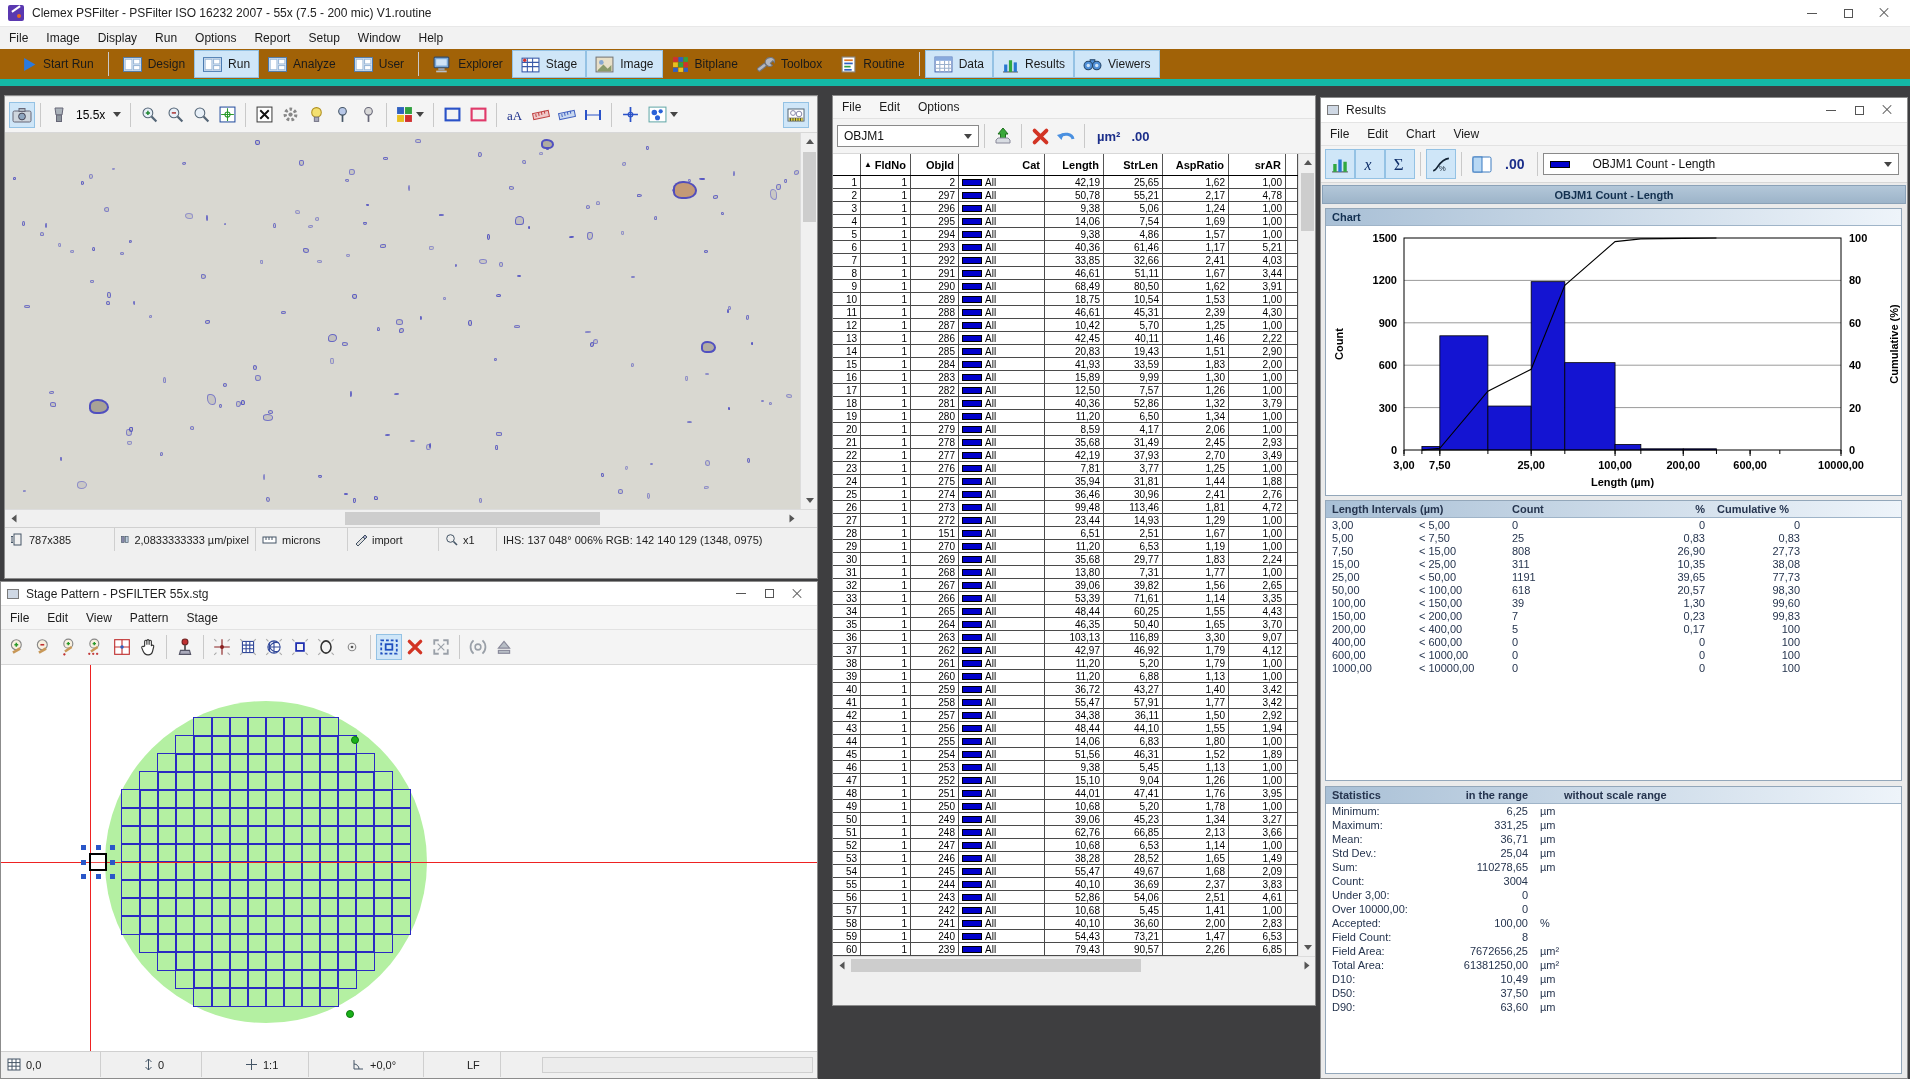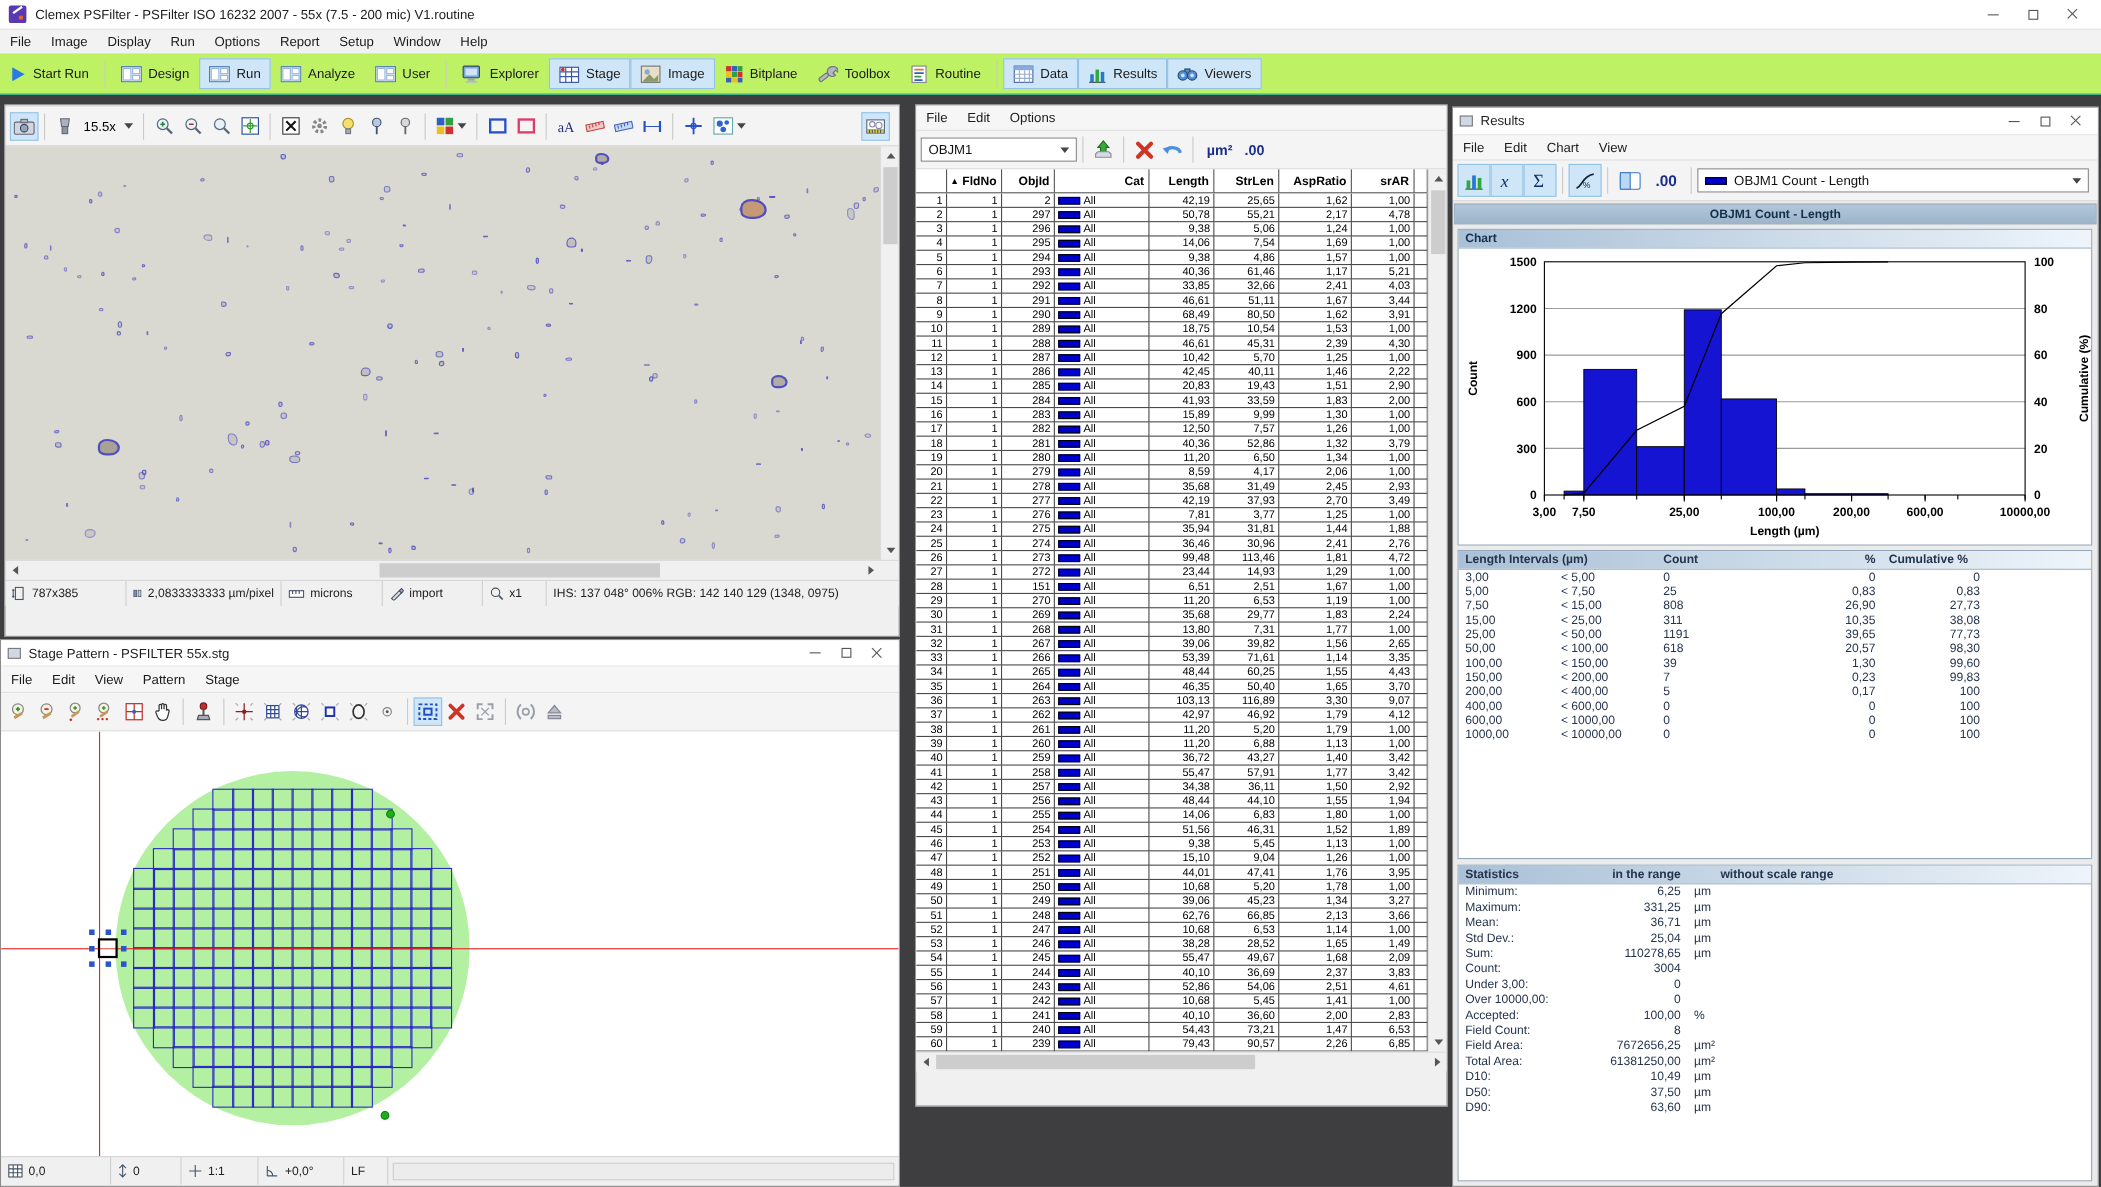--- a/index.html
+++ b/index.html
@@ -14,21 +14,21 @@
   .winbtns { margin-left:auto; display:flex; height:100%; }
   .winbtn { width:36px; height:100%; display:flex; align-items:center; justify-content:center; }
   .g-min { width:10px; height:1px; background:#555; }
   .g-max { width:9px; height:9px; border:1px solid #555; }
   .g-close { position:relative; width:10px; height:10px; }
   .g-close:before,.g-close:after { content:""; position:absolute; left:-1px; top:4px; width:12px; height:1px; background:#555; }
   .g-close:before{ transform:rotate(45deg);} .g-close:after{ transform:rotate(-45deg);}
 
   .appmenu { position:absolute; left:0; top:27px; width:1910px; height:22px; background:#f2f2f2; display:flex; align-items:center; font-size:12px; color:#1b1b1b; }
   .appmenu span { padding:0 9px; }
-  .apptoolbar { position:absolute; left:0; top:49px; width:1910px; height:37px; background:#bef264; border-bottom:1px solid #14b8a6; display:flex; align-items:center; padding:0 0; }
+  .apptoolbar { position:absolute; left:0; top:49px; width:1910px; height:37px; background:#a16207; border-bottom:7px solid #14b8a6; display:flex; align-items:center; padding:0 13px; }
   .tbtn { height:28px; display:flex; align-items:center; gap:6px; padding:0 8px; font-size:12px; color:#1a1a1a; border:1px solid transparent; white-space:nowrap; }
   .tbtn.active { background:#cfe6f8; border-color:#94c2e4; }
   .sep { width:1px; height:24px; background:#c9c9c9; margin:0 5px; flex:none; }
 
   
   .window { position:absolute; background:#f0f0f0; border:1px solid #8c8c8c; }
   .ctitle { height:25px; background:#ffffff; display:flex; align-items:center; gap:7px; padding:0 6px; font-size:12px; color:#1e1e1e; border-bottom:1px solid #e4e4e4; }
   .cicon { width:12px; height:10px; border:1px solid #7a7a7a; background:#cfd8e4; flex:none; }
   .cbtns { margin-left:auto; display:flex; height:100%; }
   .cbtn { width:28px; display:flex; align-items:center; justify-content:center; }
@@ -75,21 +75,21 @@
   .steelbar { background:linear-gradient(#b3c7d9,#9db4c9); color:#13304f; font-size:11px; font-weight:bold; display:flex; align-items:center; justify-content:center; border:1px solid #8ba2b8; }
   .rpanel { position:absolute; left:4px; right:5px; background:#ffffff; border:1px solid #93a7ba; }
   .phead { height:17px; background:linear-gradient(90deg,#a9c0d6,#eef4fa); display:flex; align-items:center; padding:0 6px; font-size:11px; font-weight:bold; color:#122f50; border-bottom:1px solid #9fb4c8; }
   .phead.cols { display:grid; }
   .ivgrid { display:grid; grid-template-columns:87px 93px 105px 100px 95px 1fr; font-size:12px; color:#25344e; }
   .ivgrid > div { padding:1px 6px; }
   .stgrid { display:grid; grid-template-columns:110px 98px 50px 1fr; font-size:12px; color:#25344e; }
   .stgrid > div { padding:1px 6px; }
   .r { text-align:right; } .l { text-align:left; }
 
-  .combo { height:22px; background:#fff; border:1px solid #8a8a8a; display:flex; align-items:center; gap:6px; padding:0 6px; font-size:12px; color:#111; }
+  .combo { height:22px; background:#fff; border:1px solid #8a8a8a; display:flex; align-items:center; gap:22px; padding:0 6px; font-size:12px; color:#111; }
   .combo .caret { margin-left:auto; width:0; height:0; border-left:4px solid transparent; border-right:4px solid transparent; border-top:5px solid #444; }
   .navy { color:#1b2e8a; font-weight:bold; font-size:13px; }
 </style>
 </head>
 <body>
 
 <div class="screen">
 
   <div class="apptitle">
     <div class="appicon"></div>
@@ -994,21 +994,21 @@
           <div class="whandle" style="left: 80px; top: 195px;"></div>
           <div class="whandle" style="left: 109px; top: 195px;"></div>
           <div class="whandle" style="left: 80px; top: 209px;"></div>
           <div class="whandle" style="left: 95px; top: 209px;"></div>
           <div class="whandle" style="left: 109px; top: 209px;"></div>
         </div>
       <div class="gdot" style="left:350px; top:71px;"></div>
       <div class="gdot" style="left:345px; top:345px;"></div>
     </div>
 
-    <div class="statusbar" style="height:26px;">
+    <div class="statusbar" style="height:26px;gap:37px;">
       <div class="seg" style="width:100px;">
         <svg width="14" height="13" viewBox="0 0 14 13">
             <rect x="1" y="1" width="12" height="11" fill="#fff" stroke="#456"></rect>
             <path d="M1 4.6 H13 M1 8.2 H13 M5 1 V12 M9 1 V12" stroke="#456"></path>
           </svg>
         <span>0,0</span>
       </div>
       <div class="seg" style="width:64px;">
         <svg width="9" height="13" viewBox="0 0 8 13">
             <path d="M4 1 V12 M1 4 L4 1 L7 4 M1 9 L4 12 L7 9" stroke="#456" fill="none"></path>

